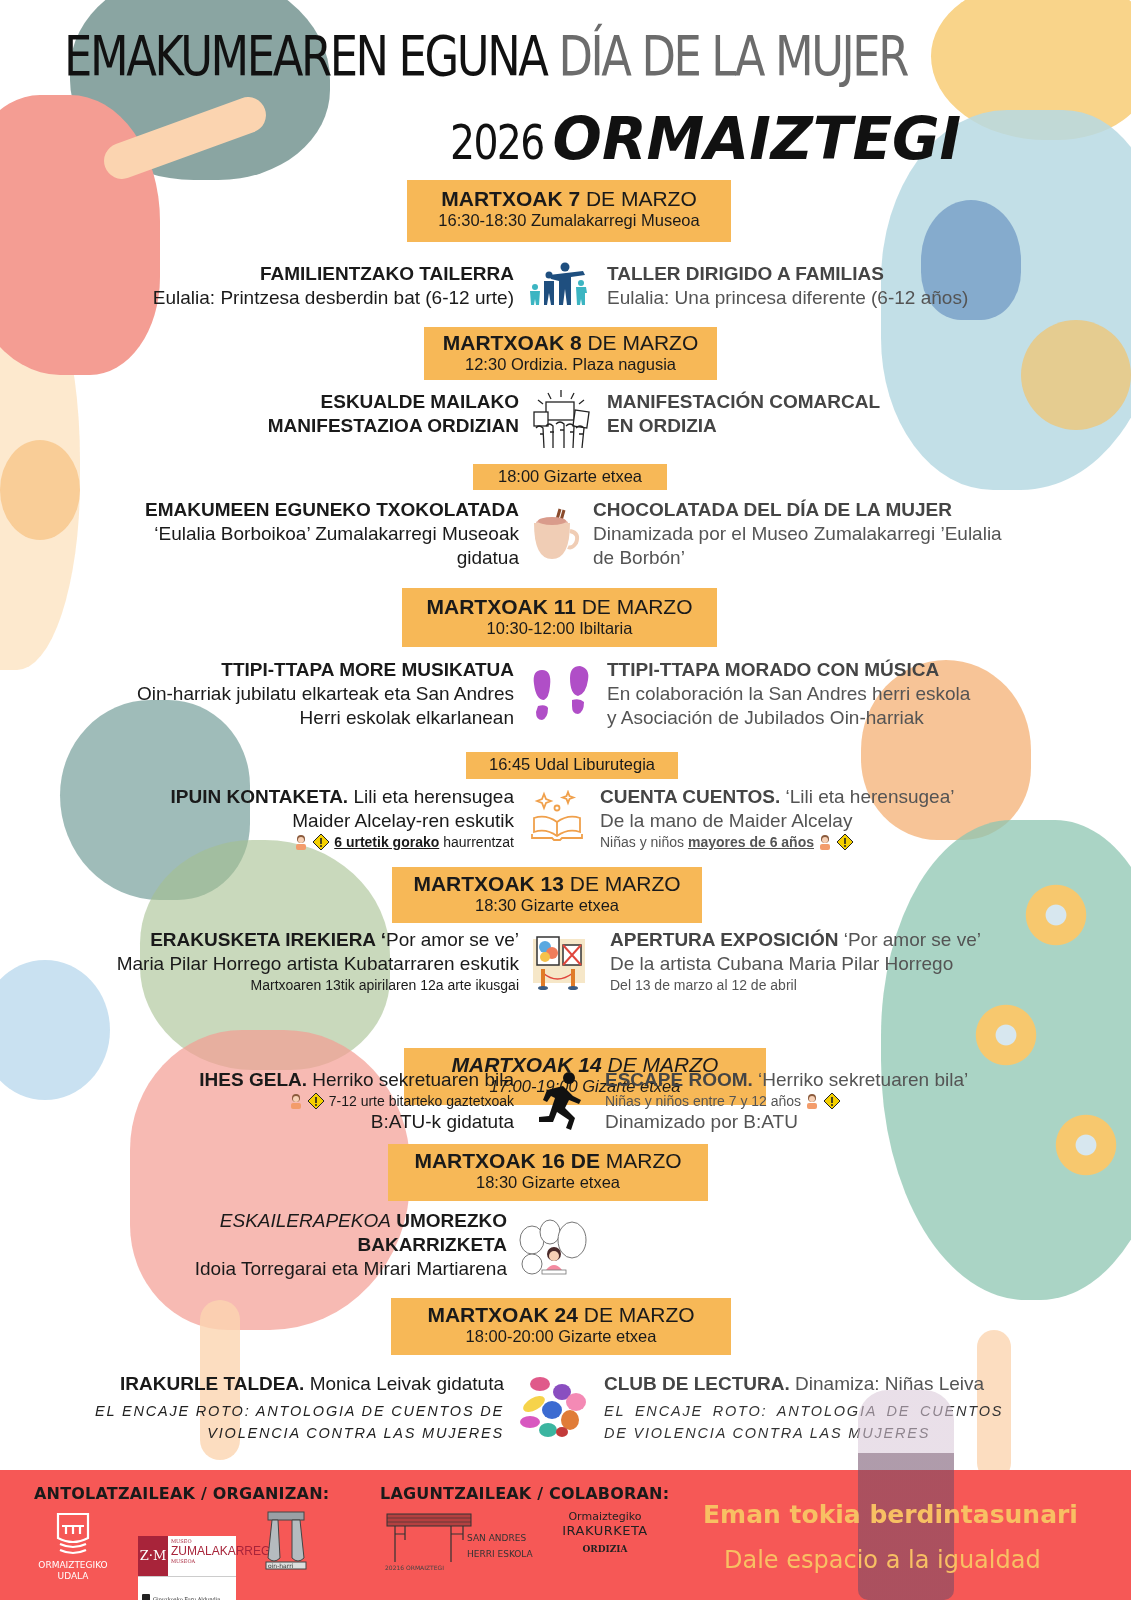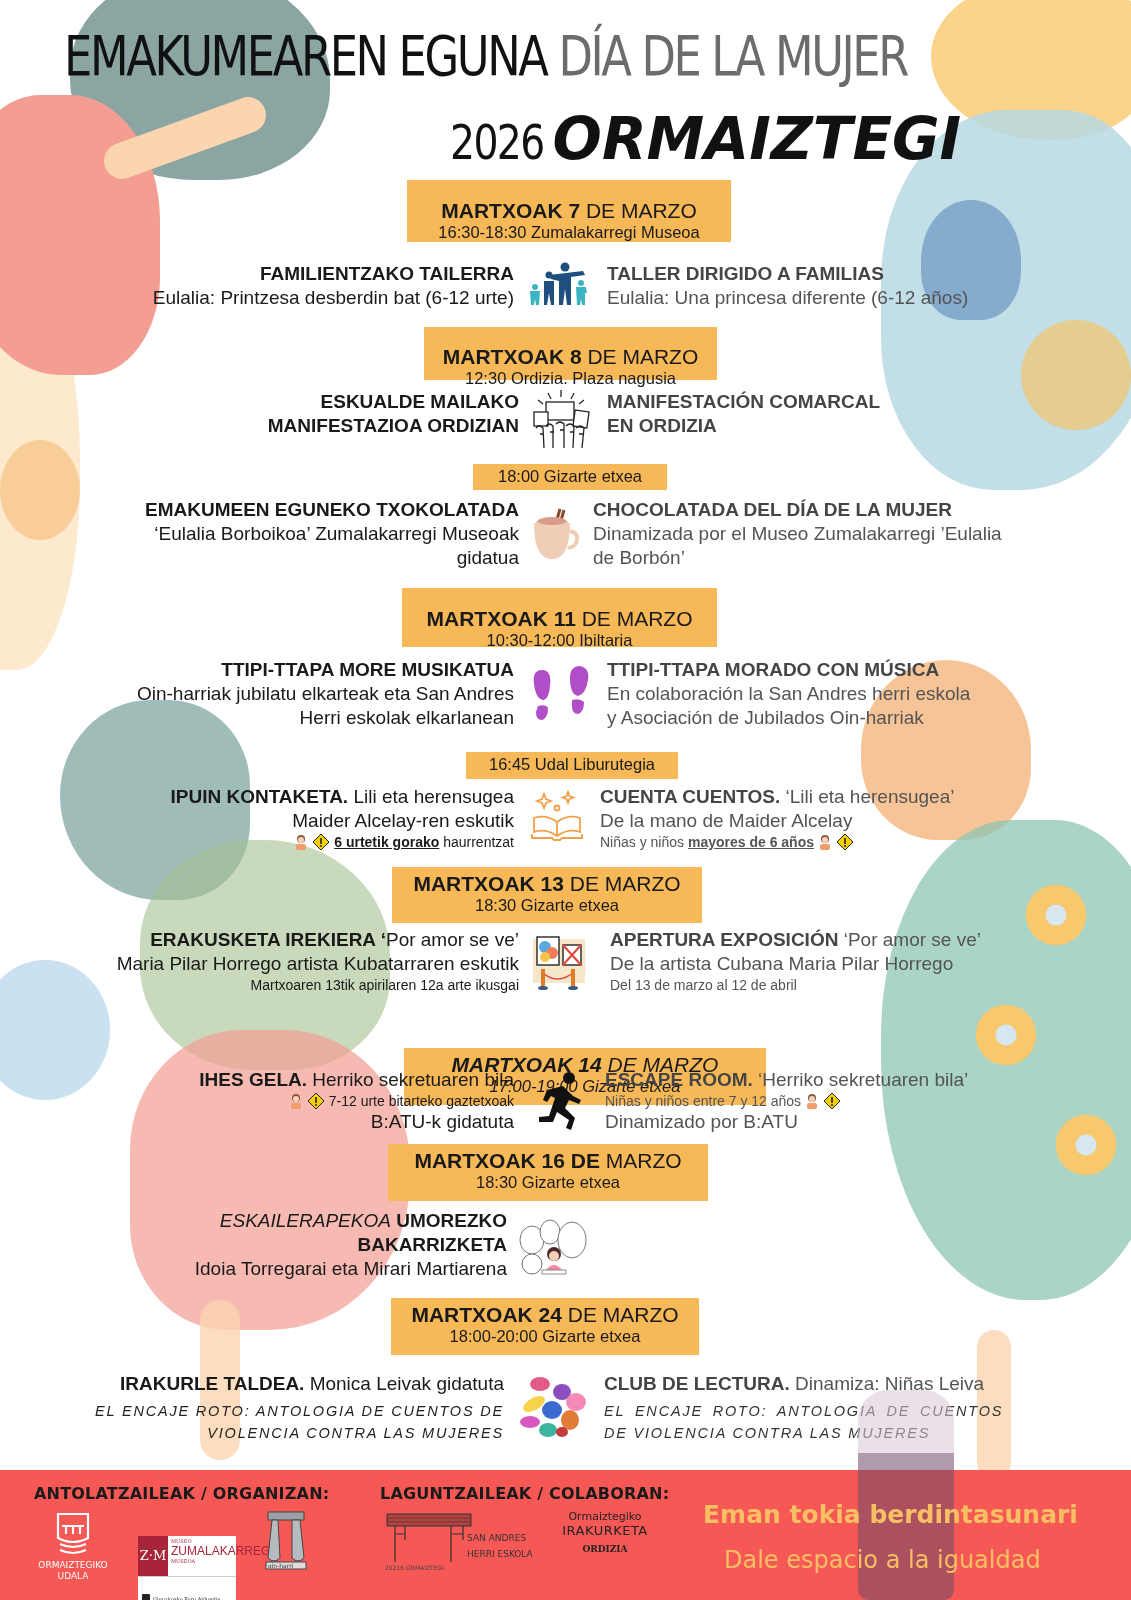--- a/index.html
+++ b/index.html
@@ -35,21 +35,21 @@
   
   .title-row { position: absolute; left: 64px; top: 28px; white-space: nowrap; font-family: "DejaVu Sans", sans-serif; font-size: 56px; letter-spacing: -3px; transform: scaleX(0.80); transform-origin: left top; line-height: 1; }
   .title-eu { color: #111; font-weight: 400; }
   .title-es { color: #6c6c6c; font-weight: 400; }
   .year-row { position: absolute; left: 450px; top: 110px; white-space: nowrap; line-height: 1; }
   .year { font-family: "DejaVu Sans", sans-serif; font-size: 48px; color: #111; letter-spacing: -2px; display: inline-block; transform: scaleX(0.82); transform-origin: left; margin-right: -16px; }
   .town { font-family: "DejaVu Sans", sans-serif; font-weight: 900; font-size: 58px; color: #111; font-style: italic; letter-spacing: 0px; display: inline-block; }
 
   
   .date-box { position: absolute; background: #f7b857; text-align: center; line-height: 1.2; }
-  .date-box .d1 { font-size: 21px; color: #1a1a1a; padding-top: 18px; }
+  .date-box .d1 { font-size: 21px; color: #1a1a1a; padding-top: 6px; }
   .date-box .d1 b { font-weight: 700; }
   .date-box .d2 { font-size: 16.5px; color: #1a1a1a; }
   .time-box { position: absolute; background: #f7b857; text-align: center; font-size: 16.5px; padding-top: 3px; color: #1a1a1a; }
 
   
   .ev-left { position: absolute; text-align: right; font-size: 19px; line-height: 24px; color: #1a1a1a; }
   .ev-right { position: absolute; text-align: left; font-size: 19px; line-height: 24px; color: #545454; }
   .ev-left .h, .ev-right .h { font-weight: 700; }
   .ev-right .h { color: #454545; }
   .small { font-size: 14px; line-height: 18px; }
@@ -122,21 +122,21 @@
     <path d="M3 30 L13 30 L12 44 L9 44 L8 38 L7 44 L4 44 Z" fill="#3cb5c2"></path>
     <circle cx="54" cy="22" r="3" fill="#3cb5c2"></circle>
     <path d="M49 26 L59 26 L60 32 L58 32 L58 44 L55 44 L54 38 L53 44 L50 44 Z" fill="#3cb5c2"></path>
   </svg>
   <div class="ev-right" style="left:607px; top:262px; width:500px;">
     <div class="h">TALLER DIRIGIDO A FAMILIAS</div>
     <div>Eulalia: Una princesa diferente (6-12 años)</div>
   </div>
 
   <div class="date-box" style="left:424px; top:327px; width:293px; height:53px;">
-    <div class="d1" style="padding-top:17px;"><b>MARTXOAK 8</b><span> DE MARZO</span></div>
+    <div class="d1" style="padding-top:3px;"><b>MARTXOAK 8</b><span> DE MARZO</span></div>
     <div class="d2">12:30 Ordizia. Plaza nagusia</div>
   </div>
   <div class="ev-left" style="right:612px; top:390px; width:500px;">
     <div class="h">ESKUALDE MAILAKO</div>
     <div class="h">MANIFESTAZIOA ORDIZIAN</div>
   </div>
   <svg class="icon" style="left:530px; top:388px;" width="62" height="62" viewBox="0 0 62 62">
     <g stroke="#222" stroke-width="1.3" fill="none">
       <line x1="31" y1="2" x2="31" y2="9"></line>
         <line x1="18" y1="5" x2="21" y2="11"></line>
@@ -330,21 +330,21 @@
         <ellipse cx="32" cy="14" rx="10" ry="12"></ellipse>
         <ellipse cx="54" cy="22" rx="14" ry="18"></ellipse>
       <ellipse cx="14" cy="46" rx="10" ry="10"></ellipse>
     </g>
     <circle cx="36" cy="36" r="7" fill="#4a2a2a"></circle>
       <circle cx="36" cy="38" r="5" fill="#f7d0b5"></circle>
     <path d="M28 52 Q36 42 44 52 Z" fill="#f48aa0"></path>
     <rect x="24" y="52" width="24" height="4" fill="#fff" stroke="#777" stroke-width="0.8"></rect>
   </svg>
 
-  <div class="date-box" style="left:391px; top:1298px; width:308px; height:57px;">
+  <div class="date-box" style="left:391px; top:1298px; width:340px; height:57px;">
     <div class="d1" style="padding-top:4px;"><b>MARTXOAK 24</b><span> DE MARZO</span></div>
     <div class="d2">18:00-20:00 Gizarte etxea</div>
   </div>
   <div class="ev-left" style="right:627px; top:1372px; width:560px;">
     <div><span class="h">IRAKURLE TALDEA.</span><span> Monica Leivak gidatuta</span></div>
     <div class="caps-it" style="margin-top:4px;">EL ENCAJE ROTO: ANTOLOGIA DE CUENTOS DE</div>
     <div class="caps-it">VIOLENCIA CONTRA LAS MUJERES</div>
   </div>
   <svg class="icon" style="left:518px; top:1370px;" width="72" height="70" viewBox="0 0 72 70">
     <ellipse cx="22" cy="14" rx="10" ry="7" fill="#e05a8a"></ellipse>

